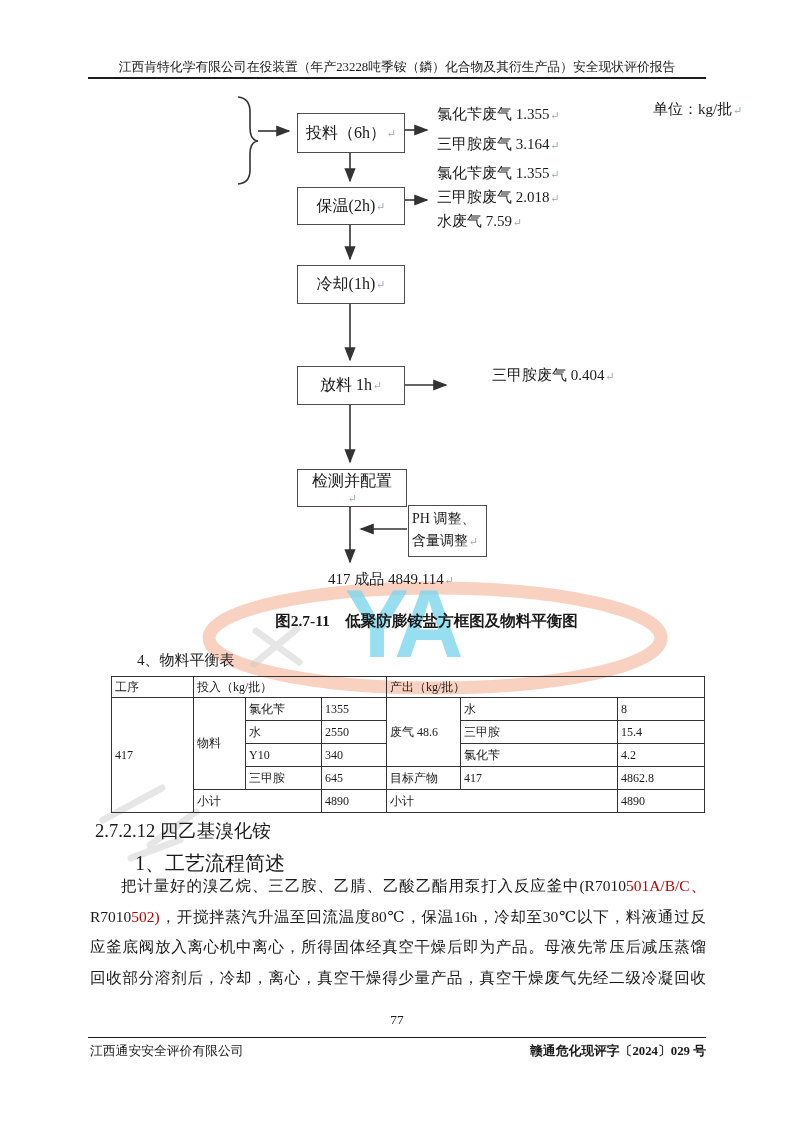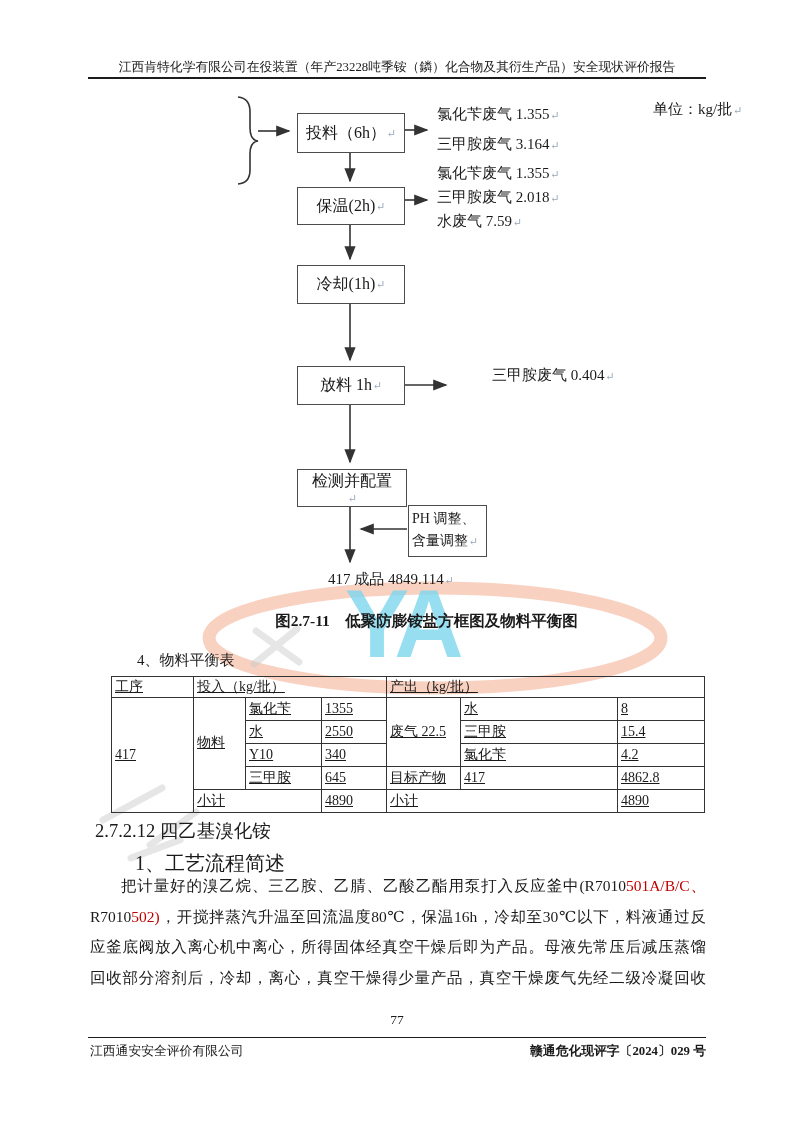--- a/index.html
+++ b/index.html
@@ -22,22 +22,22 @@
   .fout{font-size:15px;white-space:nowrap;}
   .funit{left:653px;top:100px;font-size:15px;}
   .ffinal{left:328px;top:570px;font-size:15px;white-space:nowrap;}
   .adjbox{left:408px;top:505px;width:74px;height:48px;border:1.6px solid #4d4d4d;background:#fff;
           font-size:14px;line-height:22px;padding:2px 0 0 3px;white-space:nowrap;}
   .crlf{color:#98a6b8;font-size:11px;margin-left:1px;}
   
   .fig-caption{left:130px;top:611px;width:593px;text-align:center;font-weight:bold;font-size:15.5px;}
   .tbl-title{left:137px;top:651px;font-size:15px;}
   table.btable{position:absolute;left:111px;top:676px;width:593px;border-collapse:collapse;table-layout:fixed;}
-  table.btable td{border:1.2px solid #333;font-size:14px;line-height:1.05;padding:0 3px;vertical-align:middle;
-                  white-space:nowrap;overflow:hidden;background:transparent;text-decoration:underline;}
+  table.btable td{border:1.2px solid #333;font-size:12px;line-height:1.05;padding:0 3px;vertical-align:middle;
+                  white-space:nowrap;overflow:hidden;background:transparent;}
   table.btable tr{height:23px;} table.btable tr.h{height:21px;}
   
   .sec-heading{left:95px;top:818px;font-size:18.5px;}
   .sec-sub{left:135px;top:850px;font-size:20px;text-align:center;}
   .para{left:90px;top:871px;width:616px;}
   .para-line{font-size:15.5px;line-height:30.5px;text-align:justify;text-align-last:justify;}
   .para-line.indent{text-indent:31px;}
   .red{color:#c00000;}
   
   .wm-letters{left:345px;top:576px;font-size:96px;font-weight:bold;letter-spacing:-6px;
@@ -155,21 +155,21 @@
         <tr class="h">
           <td>工序</td>
           <td colspan="3">投入（kg/批）</td>
           <td colspan="3">产出（kg/批）</td>
         </tr>
         <tr>
           <td rowspan="5">417</td>
           <td rowspan="4">物料</td>
           <td>氯化苄</td>
           <td>1355</td>
-          <td rowspan="3">废气 22.5</td>
+          <td rowspan="3">废气 48.6</td>
           <td>水</td>
           <td>8</td>
         </tr>
         <tr>
           <td>水</td>
           <td>2550</td>
           <td>三甲胺</td>
           <td>15.4</td>
         </tr>
         <tr>

